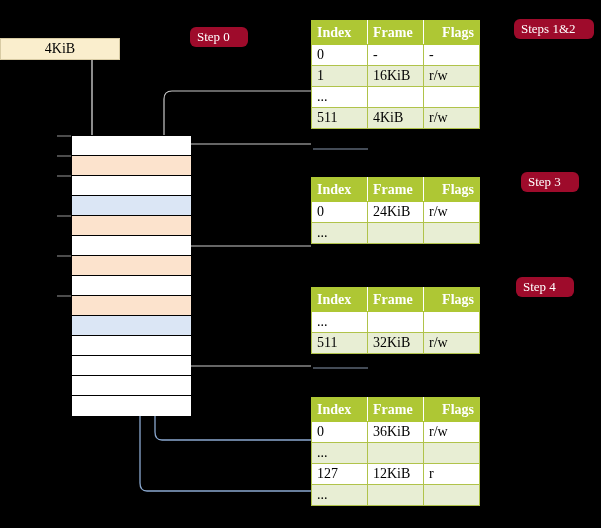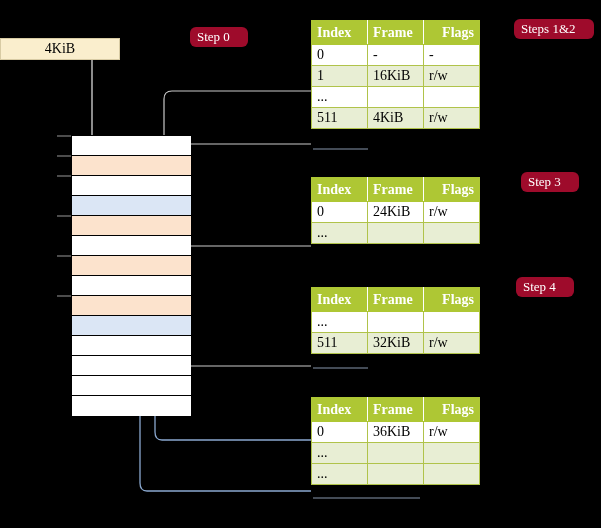--- a/index.html
+++ b/index.html
@@ -288,20 +288,25 @@
           <tr>
             <td class="col-index">0</td>
             <td class="col-frame">36KiB</td>
             <td class="col-flags">r/w</td>
           </tr>
           <tr class="alt">
             <td class="col-index">...</td>
             <td class="col-frame"></td>
             <td class="col-flags"></td>
           </tr>
+          <tr>
+            <td class="col-index">127</td>
+            <td class="col-frame">12KiB</td>
+            <td class="col-flags">r</td>
+          </tr>
           <tr class="alt">
             <td class="col-index">...</td>
             <td class="col-frame"></td>
             <td class="col-flags"></td>
           </tr>
         </tbody>
       </table>
     </div>
 
 </div>

